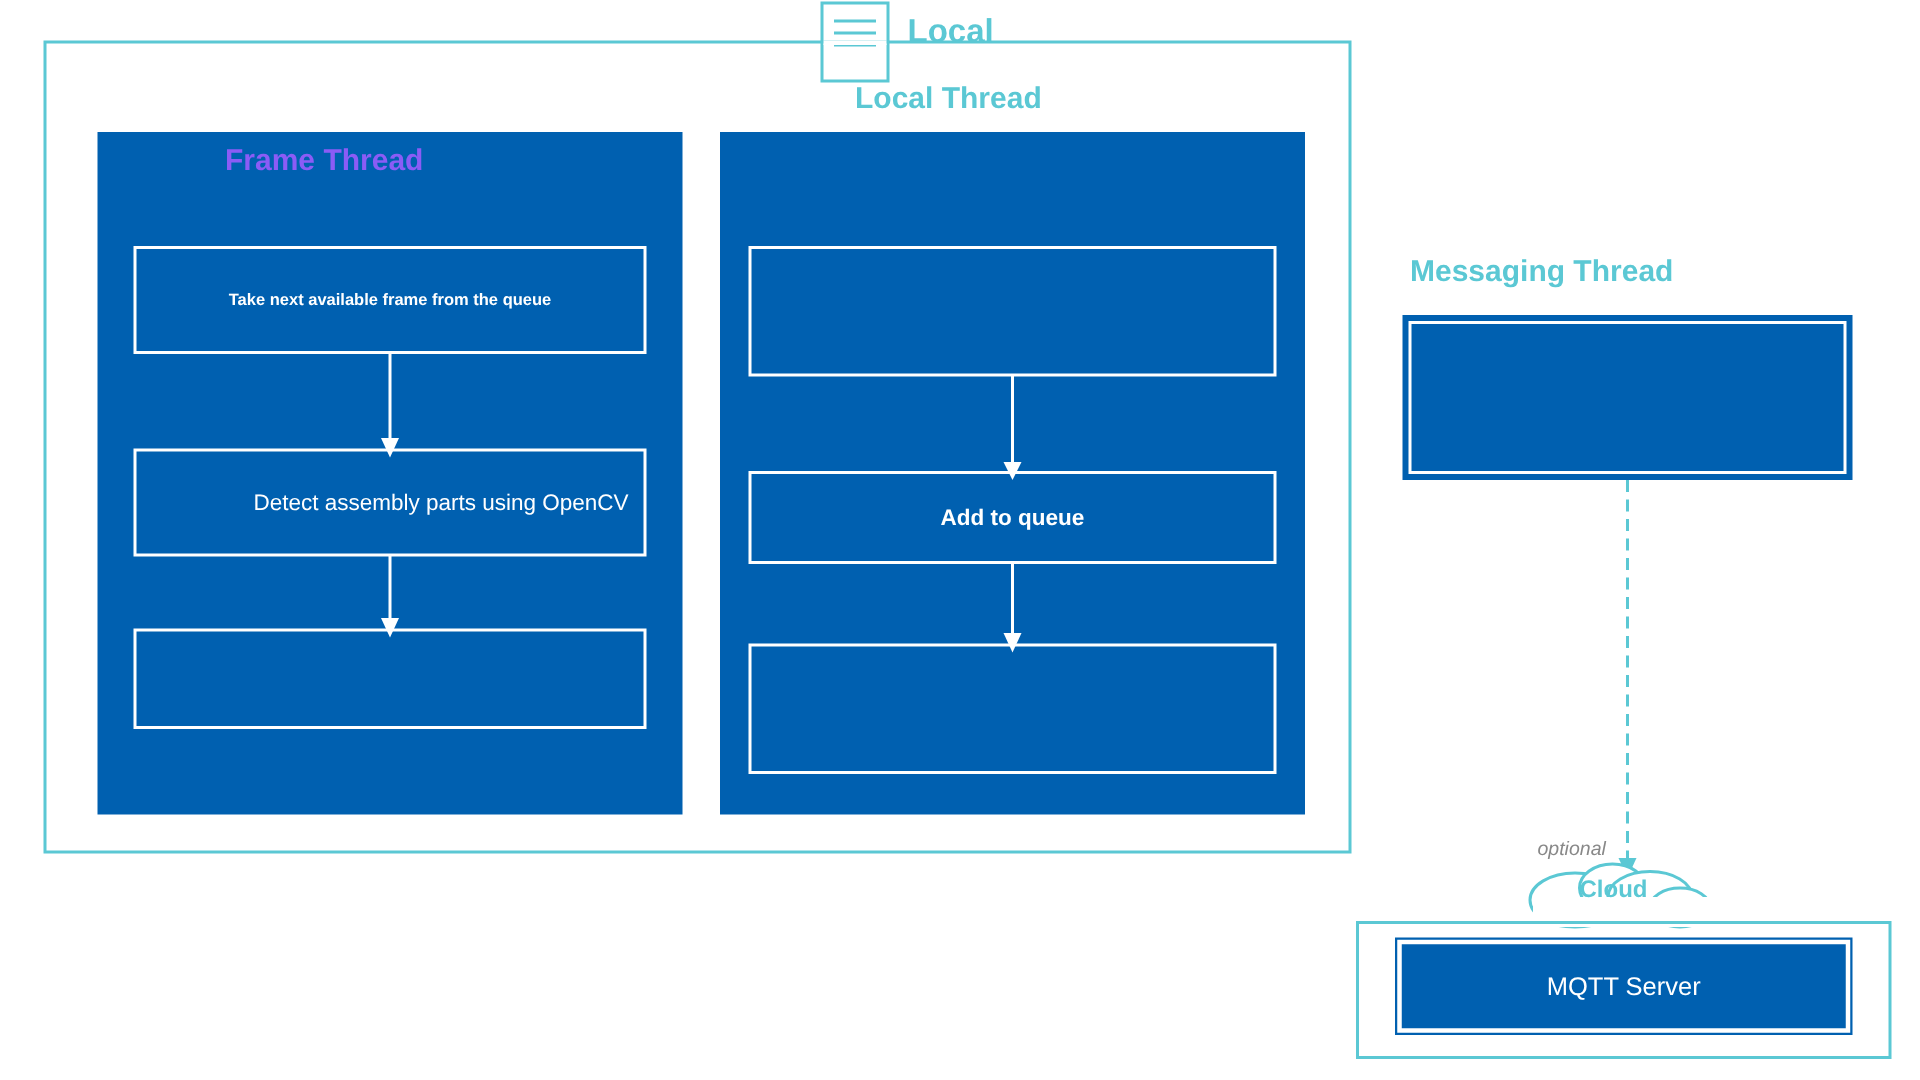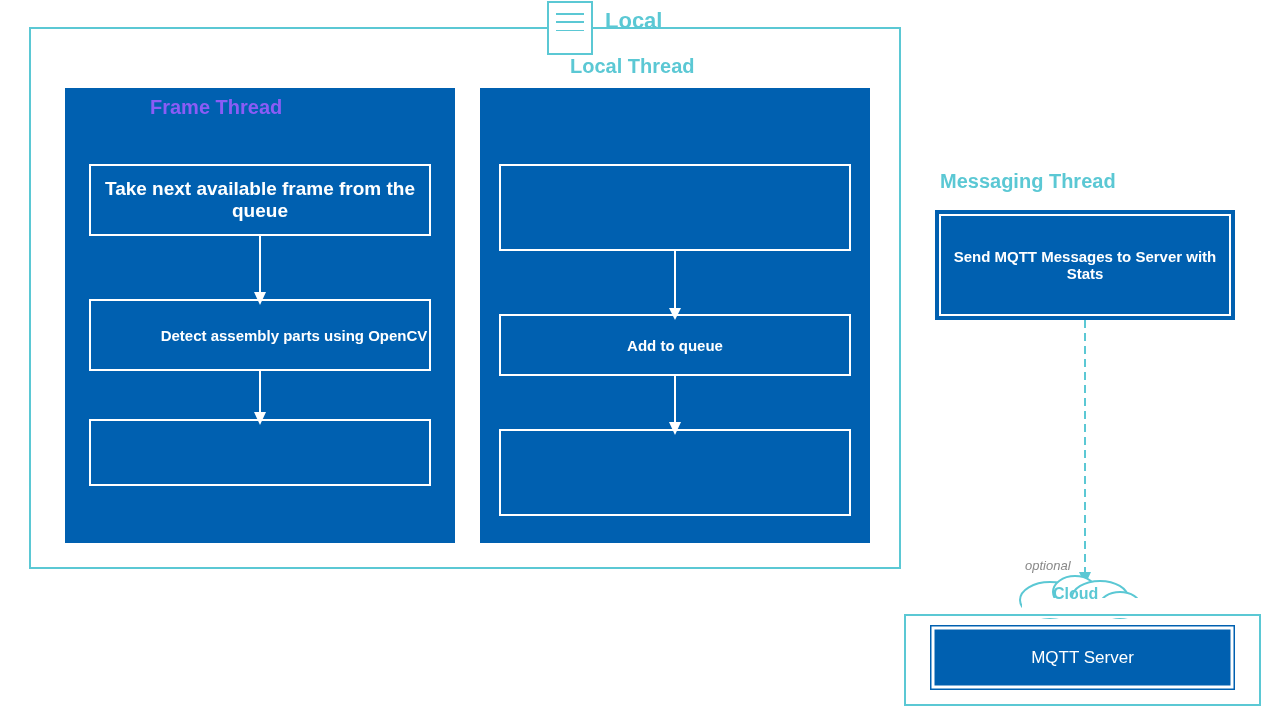--- a/index.html
+++ b/index.html
@@ -94,38 +94,35 @@
   </div>
 
   <div style="position:absolute;top:55px;left:570px;color:#5bc8d4;font-size:20px;font-weight:bold;">
     <span>Local Thread</span>
   </div>
 
   <div style="position:absolute;top:170px;left:940px;color:#5bc8d4;font-size:20px;font-weight:bold;">
     <span>Messaging Thread</span>
   </div>
 
-  <div style="position:absolute;top:165px;left:90px;width:340px;height:70px;display:flex;align-items:center;justify-content:center;color:white;font-size:19px;font-weight:bold;text-align:center;padding:8px;">
+  <div style="position:absolute;top:165px;left:90px;width:340px;height:70px;display:flex;align-items:center;justify-content:center;color:white;font-size:11px;font-weight:bold;text-align:right;padding:8px;">
     <span>Take next available frame from the queue</span>
   </div>
 
-  <div style="position:absolute;top:300px;left:90px;width:408px;height:70px;display:flex;align-items:center;justify-content:center;color:white;font-size:15px;font-weight:bold;text-align:center;padding:8px;">
+  <div style="position:absolute;top:300px;left:90px;width:408px;height:70px;display:flex;align-items:center;justify-content:center;color:white;font-size:15px;font-weight:normal;text-align:center;padding:8px;">
     <span>Detect assembly parts using OpenCV</span>
   </div>
 
 
 
   <div style="position:absolute;top:315px;left:500px;width:350px;height:60px;display:flex;align-items:center;justify-content:center;color:white;font-size:15px;font-weight:bold;text-align:center;padding:8px;">
     <span>Add to queue</span>
   </div>
 
 
-  <div style="position:absolute;top:215px;left:940px;width:290px;height:100px;display:flex;align-items:center;justify-content:center;color:white;font-size:15px;font-weight:bold;text-align:center;padding:10px;">
-    <span>Send MQTT Messages to Server with Stats</span>
-  </div>
 
   <div style="position:absolute;top:558px;left:1025px;color:#888;font-size:13px;font-style:italic;">
     <span>optional</span>
   </div>
 
   <div style="position:absolute;top:585px;left:1053px;color:#5bc8d4;font-size:16px;font-weight:bold;">
     <span>Cloud</span>
   </div>
 
   <div style="position:absolute;top:625px;left:930px;width:305px;height:65px;display:flex;align-items:center;justify-content:center;color:white;font-size:17px;font-weight:normal;text-align:center;">

